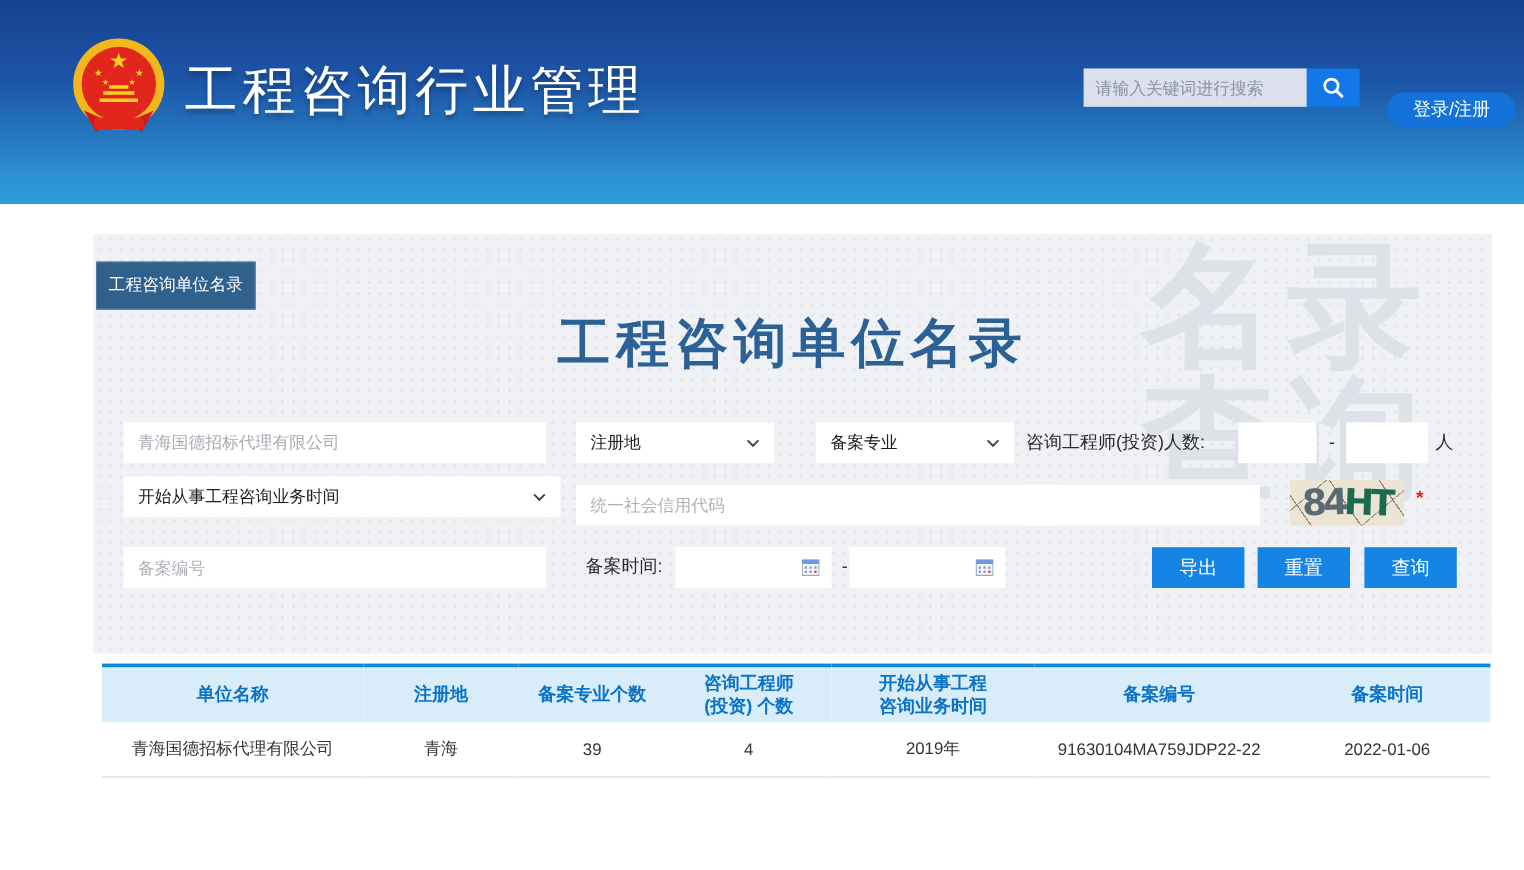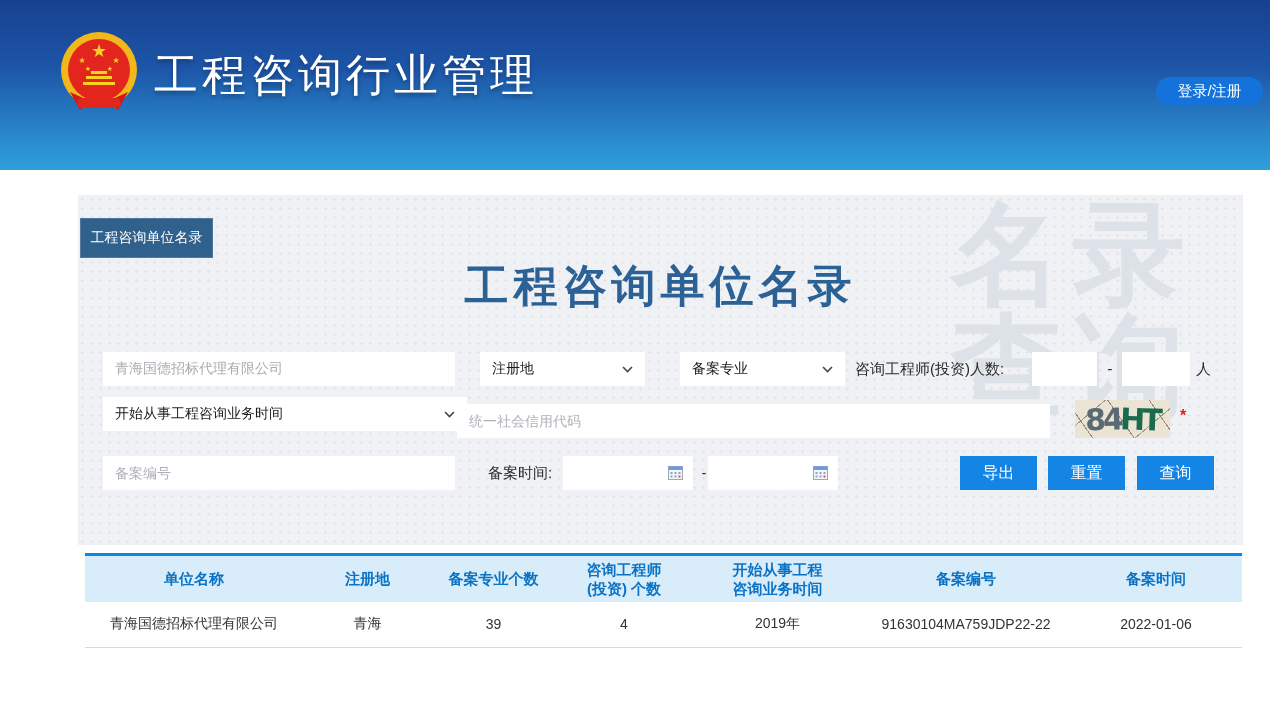--- a/index.html
+++ b/index.html
@@ -127,20 +127,29 @@
     <rect x="20" y="68" width="42" height="10" rx="4" fill="#e3261d"></rect>
     <text x="41" y="27" font-size="18" text-anchor="middle" fill="#f7d21e">★</text>
     <text x="24" y="33" font-size="8" text-anchor="middle" fill="#f7d21e">★</text>
     <text x="58" y="33" font-size="8" text-anchor="middle" fill="#f7d21e">★</text>
     <text x="30" y="41" font-size="7" text-anchor="middle" fill="#f7d21e">★</text>
     <text x="52" y="41" font-size="7" text-anchor="middle" fill="#f7d21e">★</text>
     <path d="M25 52 h32 v3 h-32 z M28 46 h26 v3 h-26 z M33 41 h16 v3 h-16 z" fill="#f7d21e"></path>
   </svg>
   <div class="site-title">工程咨询行业管理</div>
 
+  <div class="search-wrap">
+    <input class="search-input" type="text" placeholder="请输入关键词进行搜索" style="">
+    <button class="search-btn">
+      <svg width="20" height="20" viewBox="0 0 20 20">
+        <circle cx="8.5" cy="8.5" r="5.6" fill="none" stroke="#ffffff" stroke-width="2.2"></circle>
+        <line x1="12.8" y1="12.8" x2="17.2" y2="17.2" stroke="#ffffff" stroke-width="2.6" stroke-linecap="round"></line>
+      </svg>
+    </button>
+  </div>
 
   <button class="login-btn">登录/注册</button>
 </div>
 
 <div class="panel">
   <div class="watermark">名录
 查询</div>
 
   <div class="panel-tab">工程咨询单位名录</div>
   <div class="panel-title">工程咨询单位名录</div>
@@ -163,21 +172,21 @@
   <div class="dash f" style="left:1024px; top:157px; width:16px;">-</div>
   <input class="num-input f" style="left: 1044px; top: 157px; width: 68px;" type="text">
   <div class="form-label f" style="left:1118px; top:157px;">人</div>
 
   <div class="sel f" style="left:25px; top:202px; width:364px;">
     <span>开始从事工程咨询业务时间</span>
     <svg width="11" height="7" viewBox="0 0 11 7">
         <path d="M1 1 L5.5 5.5 L10 1" fill="none" stroke="#444" stroke-width="1.6"></path>
       </svg>
   </div>
-  <input class="txt-input f" style="left: 379px; top: 209px; width: 402px;" type="text" placeholder="统一社会信用代码">
+  <input class="txt-input f" style="left: 402px; top: 209px; width: 402px;" type="text" placeholder="统一社会信用代码">
   <input class="txt-input f" style="left: 777px; top: 209px; width: 195px;" type="text">
   <div class="captcha" style="left:997px; top:205px;">
     <span class="cap-a">84</span>
     <span class="cap-b">HT</span>
   </div>
   <div class="req-star" style="left:1102px; top:212px;">*</div>
 
   <input class="txt-input f" style="left: 25px; top: 261px; width: 352px;" type="text" placeholder="备案编号">
   <div class="form-label f" style="left:410px; top:261px;">备案时间:</div>
   <div class="date-input f" style="left:485px; top:261px; width:130px;">

